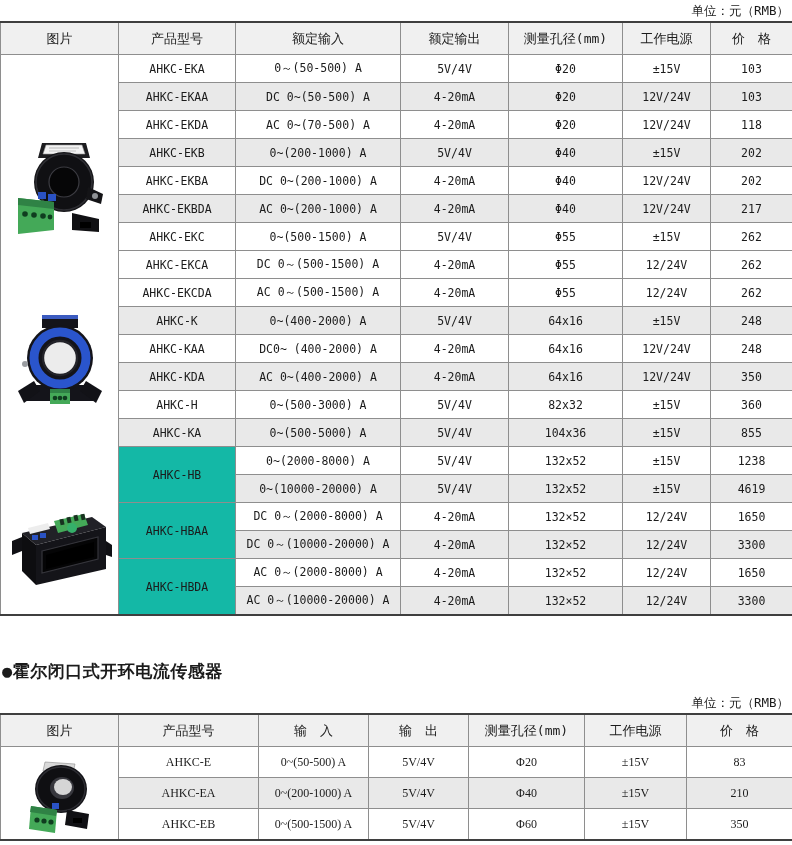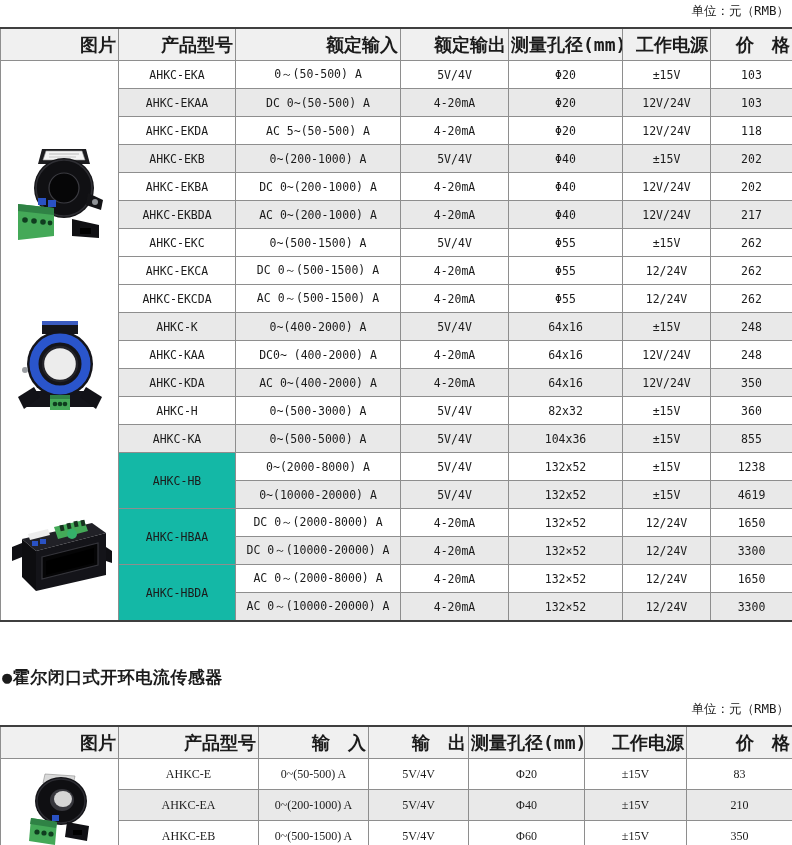--- a/index.html
+++ b/index.html
@@ -6,33 +6,33 @@
   body{
     width:792px;height:845px;
     font-family:"DejaVu Sans Mono","DejaVu Sans","Liberation Sans",sans-serif;
     color:#1b1b1b;
     -webkit-font-smoothing:antialiased;
   }
   .page{width:792px;}
 
   .unit-row{
     text-align:right;font-size:12.5px;font-weight:500;
-    padding:3px 3px 8px 0;height:16px;line-height:16px;
+    padding:3px 3px 2px 0;height:16px;line-height:16px;
   }
 
   table{
     border-collapse:collapse;table-layout:fixed;width:792px;
     border-top:2px solid #3f3f3f;border-bottom:2px solid #3f3f3f;
   }
   th,td{
     border:1px solid #8e8e8e;
     padding:0 2px;text-align:center;vertical-align:middle;
     overflow:hidden;white-space:nowrap;
   }
-  th{background:#f0f0f0;font-size:18px;font-weight:700;height:31px;text-align:right;}
+  th{background:#f0f0f0;font-size:13px;font-weight:400;height:31px;}
   #t1 td{font-size:11.5px;height:27px;}
   #t2 td{font-size:12px;height:30px;font-family:Liberation Serif, serif;}
   tr.alt td{background:#e9e9e9;}
   td.img-cell{background:#ffffff;padding:0;}
   td.model-cell{background:#14b8a6;}
 
   .img-stack{display:flex;flex-direction:column;align-items:center;width:100%;}
   .ph{line-height:0;}
   .ph-1{margin-top:62px;}
   .ph-2{margin-top:72px;}
@@ -151,21 +151,21 @@
     <tr class="alt">
       <td>AHKC-EKAA</td>
       <td>DC 0~(50-500) A</td>
       <td>4-20mA</td>
       <td>Φ20</td>
       <td>12V/24V</td>
       <td>103</td>
     </tr>
     <tr>
       <td>AHKC-EKDA</td>
-      <td>AC 5~(50-500) A</td>
+      <td>AC 0~(70-500) A</td>
       <td>4-20mA</td>
       <td>Φ20</td>
       <td>12V/24V</td>
       <td>118</td>
     </tr>
     <tr class="alt">
       <td>AHKC-EKB</td>
       <td>0~(200-1000) A</td>
       <td>5V/4V</td>
       <td>Φ40</td>

